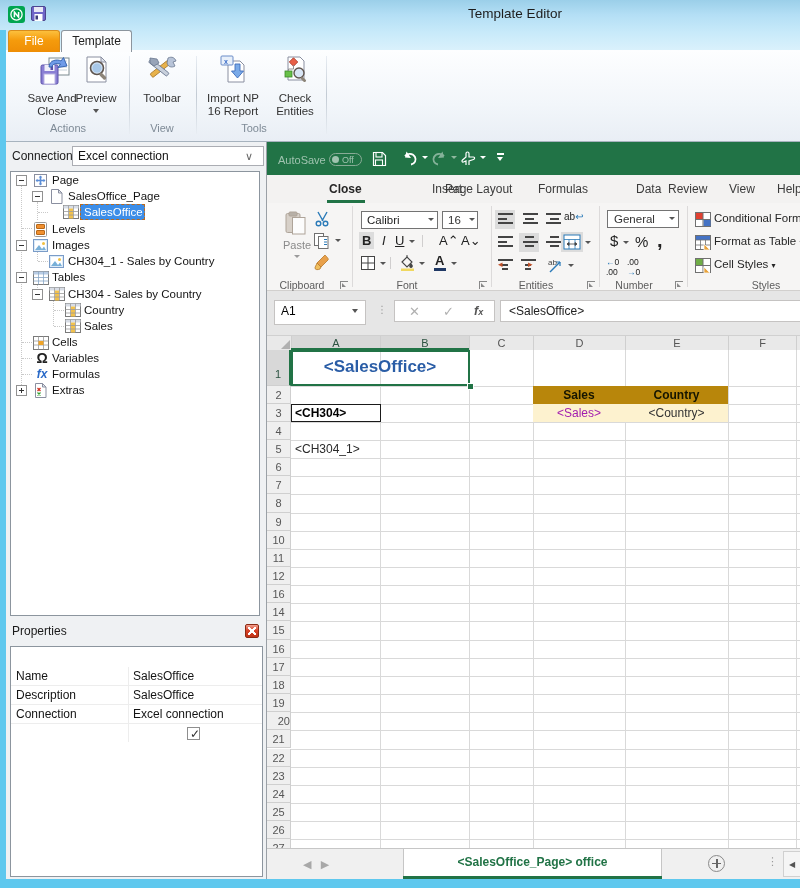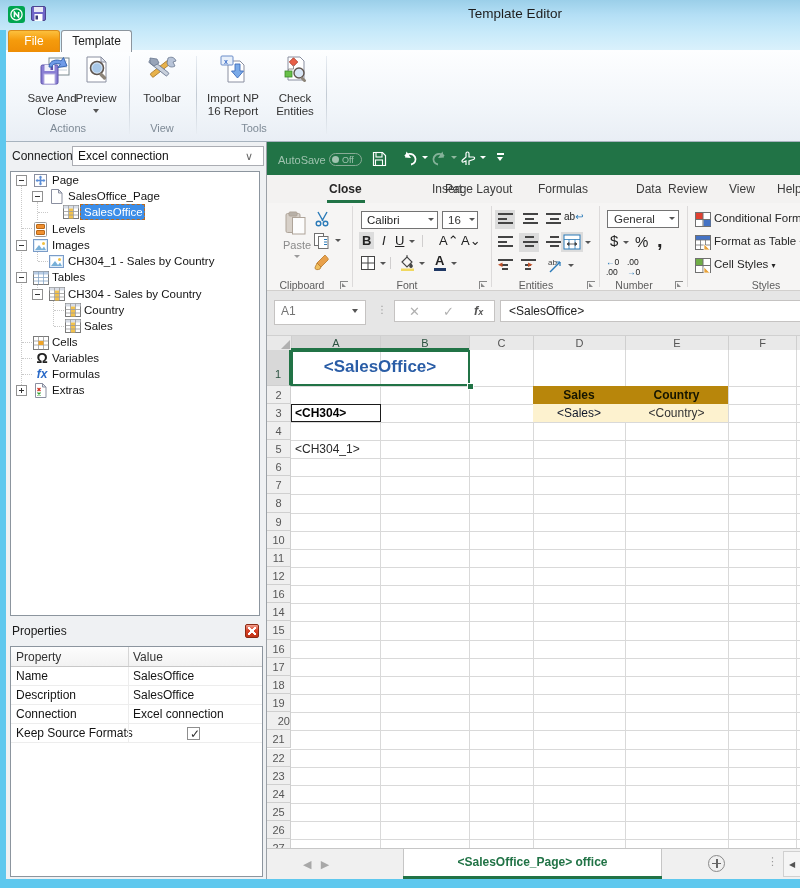--- a/index.html
+++ b/index.html
@@ -251,39 +251,31 @@
     <div class="titem" style="left:84px;top:304px;">Country</div>
     <div class="titem" style="left:84px;top:320px;">Sales</div>
     <div class="titem" style="left:52px;top:336px;">Cells</div>
     <div class="titem" style="left:52px;top:352px;">Variables</div>
     <div class="titem" style="left:52px;top:368px;">Formulas</div>
     <div class="titem" style="left:52px;top:384px;">Extras</div>
   </div>
   <div class="abs" id="propslabel">Properties</div>
   <div class="abs" id="propsclose"></div>
   <div class="abs" id="propsbox">
-    <div class="prow" style="top:0;height:19px;background:linear-gradient(180deg,#fdfdfd,#f2f2f2);border-bottom:1px solid #c8c8c8;color:#333;">
-      <span class="pc1" style="top:3px;">Property</span>
-        <span class="pc2" style="top:3px;">Value</span>
-      <span style="position:absolute;left:117px;top:0;width:1px;height:19px;background:#d6d6d6;"></span>
-    </div>
     <div class="prow" style="top:20px;">
         <span class="pc1">Name</span>
         <span class="pc2">SalesOffice</span>
       </div>
     <div class="prow" style="top:39px;">
         <span class="pc1">Description</span>
         <span class="pc2">SalesOffice</span>
       </div>
     <div class="prow" style="top:58px;">
         <span class="pc1">Connection</span>
         <span class="pc2">Excel connection</span>
-      </div>
-    <div class="prow" style="top:77px;">
-        <span class="pc1">Keep Source Formats</span>
       </div>
     <div style="position:absolute;left:176px;top:80px;width:13px;height:13px;background:#fff;border:1px solid #8e8e8e;box-sizing:border-box;">
       <span style="position:absolute;left:2px;top:-1px;font-size:12px;color:#333;">✓</span>
     </div>
     <span style="position:absolute;left:117px;top:20px;width:1px;height:75px;background:#ededed;"></span>
   </div>
 
   <div class="abs" id="excel">
     <div class="abs" id="qat">
       <div class="abs" style="left:11px;top:12px;font-size:11px;color:#9fc3af;">AutoSave</div>
@@ -475,21 +467,21 @@
       <svg class="abs" style="left:428px;top:55px;" width="16" height="15" viewBox="0 0 16 15">
           <rect x="0.5" y="0.5" width="15" height="14" fill="#fff" stroke="#707070"></rect>
           <rect x="1" y="1" width="7" height="6" fill="#70ad47"></rect>
           <path d="M8 0.5 v14 M0.5 7.5 h15" stroke="#707070"></path>
           <path d="M9 9 l6 6 h-6Z" fill="#e8a33d" stroke="#fff" stroke-width="0.7"></path>
         </svg>
       <div class="abs" style="left:447px;top:55px;font-size:11.5px;color:#262626;white-space:nowrap;">Cell Styles <span style="font-size:8px;">▾</span></div>
       <div class="xlabel" style="left:464px;width:70px;">Styles</div>
     </div>
     <div class="abs" id="fbar">
-      <div class="fbox" style="left:7px;top:9px;width:92px;height:25px;border-color:#c5c3c2;font-size:12px;color:#737373;line-height:21px;padding-left:6px;">A1</div>
+      <div class="fbox" style="left:7px;top:9px;width:92px;height:25px;border-color:#c5c3c2;font-size:12px;color:#000000;line-height:21px;padding-left:6px;">A1</div>
       <div class="abs" style="left:85px;top:18px;width:0;height:0;border-left:3.5px solid transparent;border-right:3.5px solid transparent;border-top:4px solid #555;"></div>
       <div class="abs" style="left:110px;top:13px;font-size:10px;color:#9a9a9a;letter-spacing:0;">⋮</div>
       <div class="fbox" style="left:127px;top:9px;width:101px;height:22px;border-color:#c5c3c2;">
         <span style="position:absolute;left:14px;top:3px;font-size:13px;color:#b0b0b0;">✕</span>
         <span style="position:absolute;left:48px;top:3px;font-size:13px;color:#b0b0b0;">✓</span>
         <span style="position:absolute;left:79px;top:3px;font-size:12.5px;font-style:italic;color:#555;font-weight:bold;">f<span style="font-size:9px;">x</span></span>
       </div>
       <div class="fbox" style="left:233px;top:9px;width:301px;height:22px;border-color:#c5c3c2;font-size:12px;color:#222;line-height:21px;padding-left:8px;">&lt;SalesOffice&gt;</div>
     </div>
     <div class="abs" id="colhdr">
@@ -561,21 +553,21 @@
       <div class="rhd" style="top:380.35px;height:18.15px;line-height:18px;">21</div>
       <div class="rhd" style="top:398.5px;height:18.15px;line-height:18px;">22</div>
       <div class="rhd" style="top:416.65px;height:18.15px;line-height:18px;">23</div>
       <div class="rhd" style="top:434.8px;height:18.15px;line-height:18px;">24</div>
       <div class="rhd" style="top:452.95px;height:18.15px;line-height:18px;">25</div>
       <div class="rhd" style="top:471.1px;height:18.15px;line-height:18px;">26</div>
       <div class="rhd" style="top:489.25px;height:18.15px;line-height:18px;">27</div>
 
       <div class="abs" style="left:266px;top:35.5px;width:92px;height:18.15px;background:#b8860b;font-size:12px;font-weight:bold;color:#151500;text-align:center;line-height:18px;">Sales</div>
       <div class="abs" style="left:358px;top:35.5px;width:103px;height:18.15px;background:#b8860b;font-size:12px;font-weight:bold;color:#151500;text-align:center;line-height:18px;">Country</div>
-      <div class="abs" style="left:266px;top:53.65px;width:92px;height:18.15px;background:#fdf2cf;font-size:12px;color:#0f172a;text-align:center;line-height:18px;">&lt;Sales&gt;</div>
+      <div class="abs" style="left:266px;top:53.65px;width:92px;height:18.15px;background:#fdf2cf;font-size:12px;color:#a21caf;text-align:center;line-height:18px;">&lt;Sales&gt;</div>
       <div class="abs" style="left:358px;top:53.65px;width:103px;height:18.15px;background:#fdf2cf;font-size:12px;color:#333;text-align:center;line-height:18px;">&lt;Country&gt;</div>
       <div class="abs" style="left:24px;top:53.65px;width:90px;height:18.6px;background:#fff;border:1.5px solid #1a1a1a;box-sizing:border-box;font-size:12px;font-weight:bold;color:#000;line-height:16px;padding-left:3px;">&lt;CH304&gt;</div>
       <div class="abs" style="left:28px;top:89.95px;height:18.15px;font-size:12px;color:#2a2a2a;line-height:18px;">&lt;CH304_1&gt;</div>
 
       <div class="abs" style="left:24px;top:0;width:178.5px;height:35.5px;border:2px solid #217346;box-sizing:border-box;"></div>
       <div class="abs" style="left:24px;top:0;width:178px;height:35.5px;font-size:17px;font-weight:bold;color:#2a5da6;text-align:center;line-height:34px;">&lt;SalesOffice&gt;</div>
       <div class="abs" style="left:199.5px;top:32.5px;width:5px;height:5px;background:#217346;border:1px solid #fff;"></div>
     </div>
     <div class="abs" id="xtabbar">
       <div class="abs" style="left:36px;top:9px;font-size:11px;color:#a8a8a8;">◀&nbsp;&nbsp;&nbsp;▶</div>

